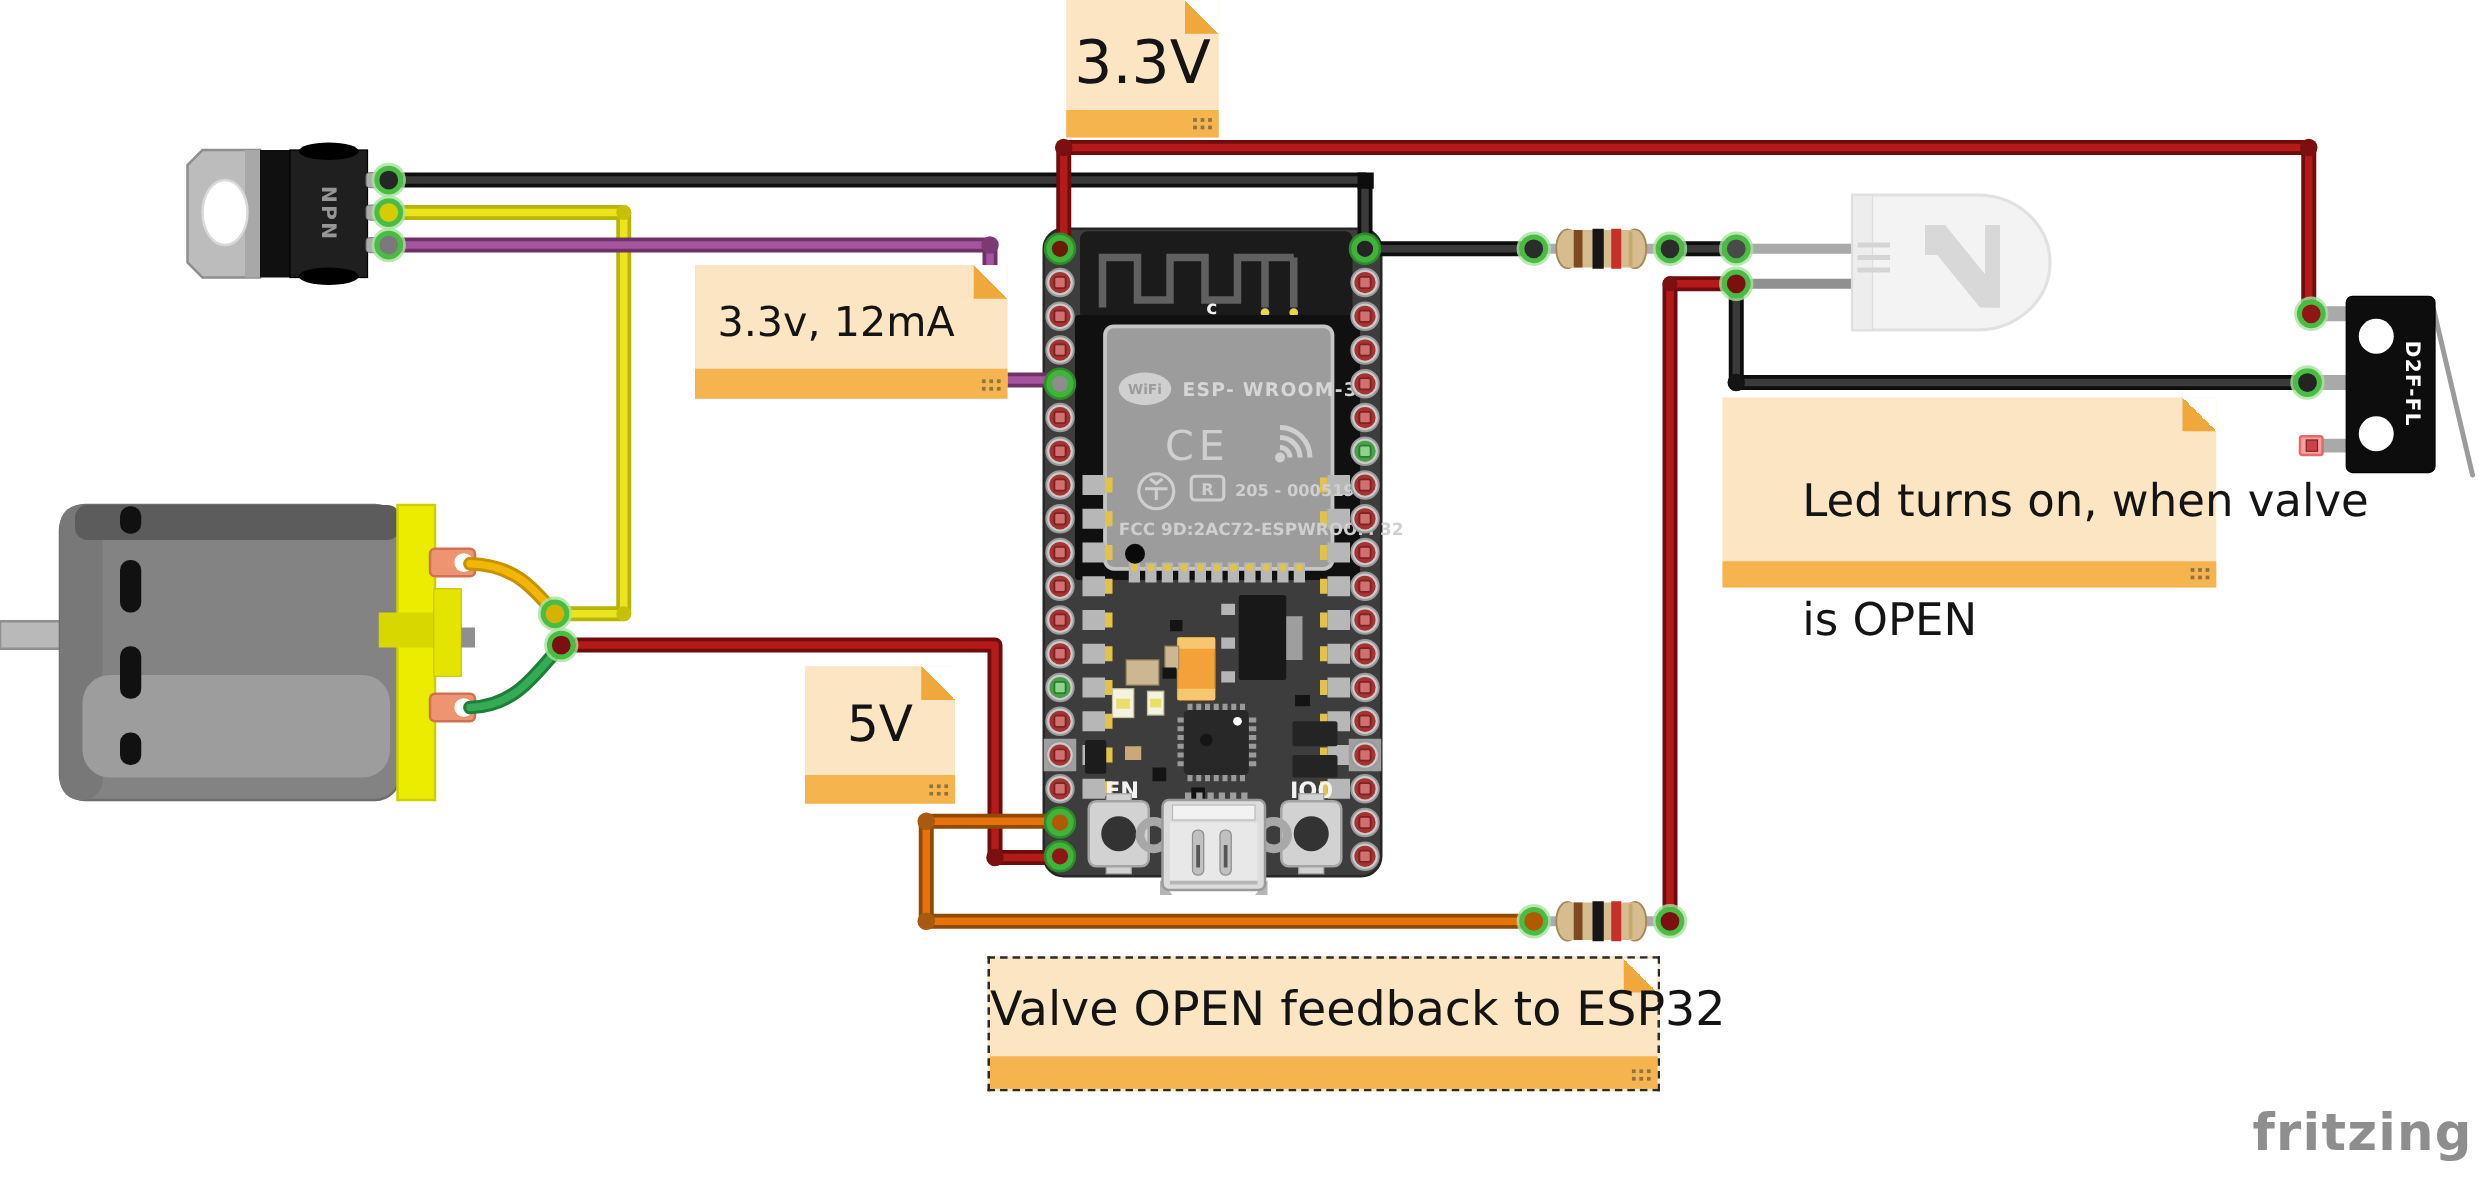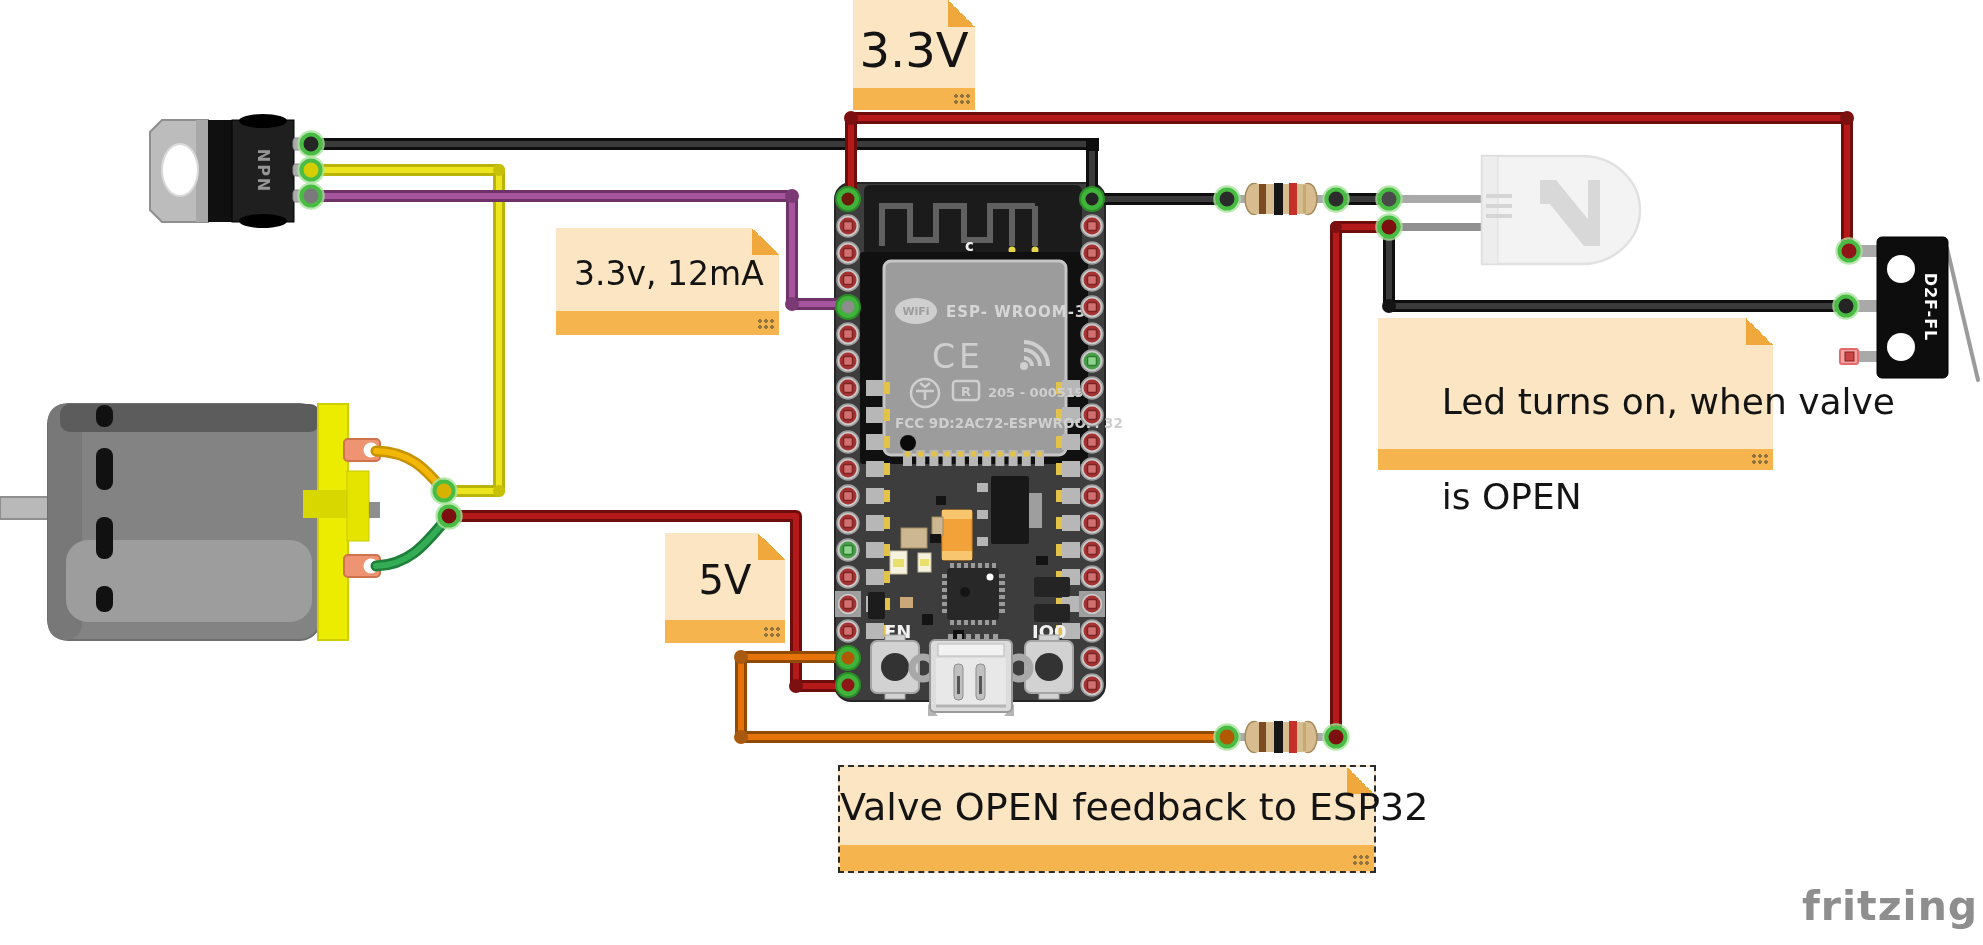--- a/index.html
+++ b/index.html
@@ -7,21 +7,21 @@
          font-family:"DejaVu Sans","Liberation Sans",sans-serif;}
   #circuit{position:absolute;left:0;top:0;z-index:1;}
   .note{position:absolute;background:#fbe5c3;z-index:5;box-sizing:border-box;}
   .note .fold{position:absolute;top:0;right:0;width:27px;height:27px;
               background:linear-gradient(to bottom left,#ffffff 0 50%,#f0a73c 50% 100%);}
   .note .bar{position:absolute;left:0;right:0;bottom:0;background:#f6b44e;}
   .note .grip{position:absolute;right:5px;bottom:4px;width:17px;height:13px;
               background-image:radial-gradient(#8f7440 1.6px,transparent 1.9px);
               background-size:6px 6px;}
   .note .txt{position:absolute;color:#141414;white-space:pre;}
-  .selected{border:2px dashed #2b2b2b;margin-left:48px;}
+  .selected{border:2px dashed #2b2b2b;}
   #watermark{position:absolute;left:1802px;top:882px;z-index:4;
              font-size:41px;font-weight:bold;color:#8e8e8e;letter-spacing:1px;}
 </style>
 </head>
 <body>
 
 <div id="stage">
 
 <svg id="circuit" width="1983" height="945" viewBox="0 0 1983 945">
 
@@ -567,29 +567,29 @@
 </svg>
 
 <div class="note" style="left:853px;top:0;width:122px;height:110px">
   <div class="fold"></div>
   <div class="txt" style="left:0;right:0;top:22px;text-align:center;font-size:48px">3.3V</div>
   <div class="bar" style="height:22px">
     <div class="grip"></div>
   </div>
 </div>
 
-<div class="note" style="left:556px;top:228px;width:223px;height:107px">
+<div class="note" style="left:556px;top:212px;width:250px;height:107px">
   <div class="fold"></div>
   <div class="txt" style="left:18px;top:26px;font-size:33px">3.3v, 12mA</div>
   <div class="bar" style="height:24px">
     <div class="grip"></div>
   </div>
 </div>
 
-<div class="note" style="left:665px;top:533px;width:120px;height:110px">
+<div class="note" style="left:644px;top:533px;width:120px;height:110px">
   <div class="fold"></div>
   <div class="txt" style="left:0;right:0;top:24px;text-align:center;font-size:40px">5V</div>
   <div class="bar" style="height:23px">
     <div class="grip"></div>
   </div>
 </div>
 
 <div class="note" style="left:1378px;top:318px;width:395px;height:152px">
   <div class="fold"></div>
   <div class="txt" style="left:18px;top:12px;font-size:36px;line-height:1.32">

